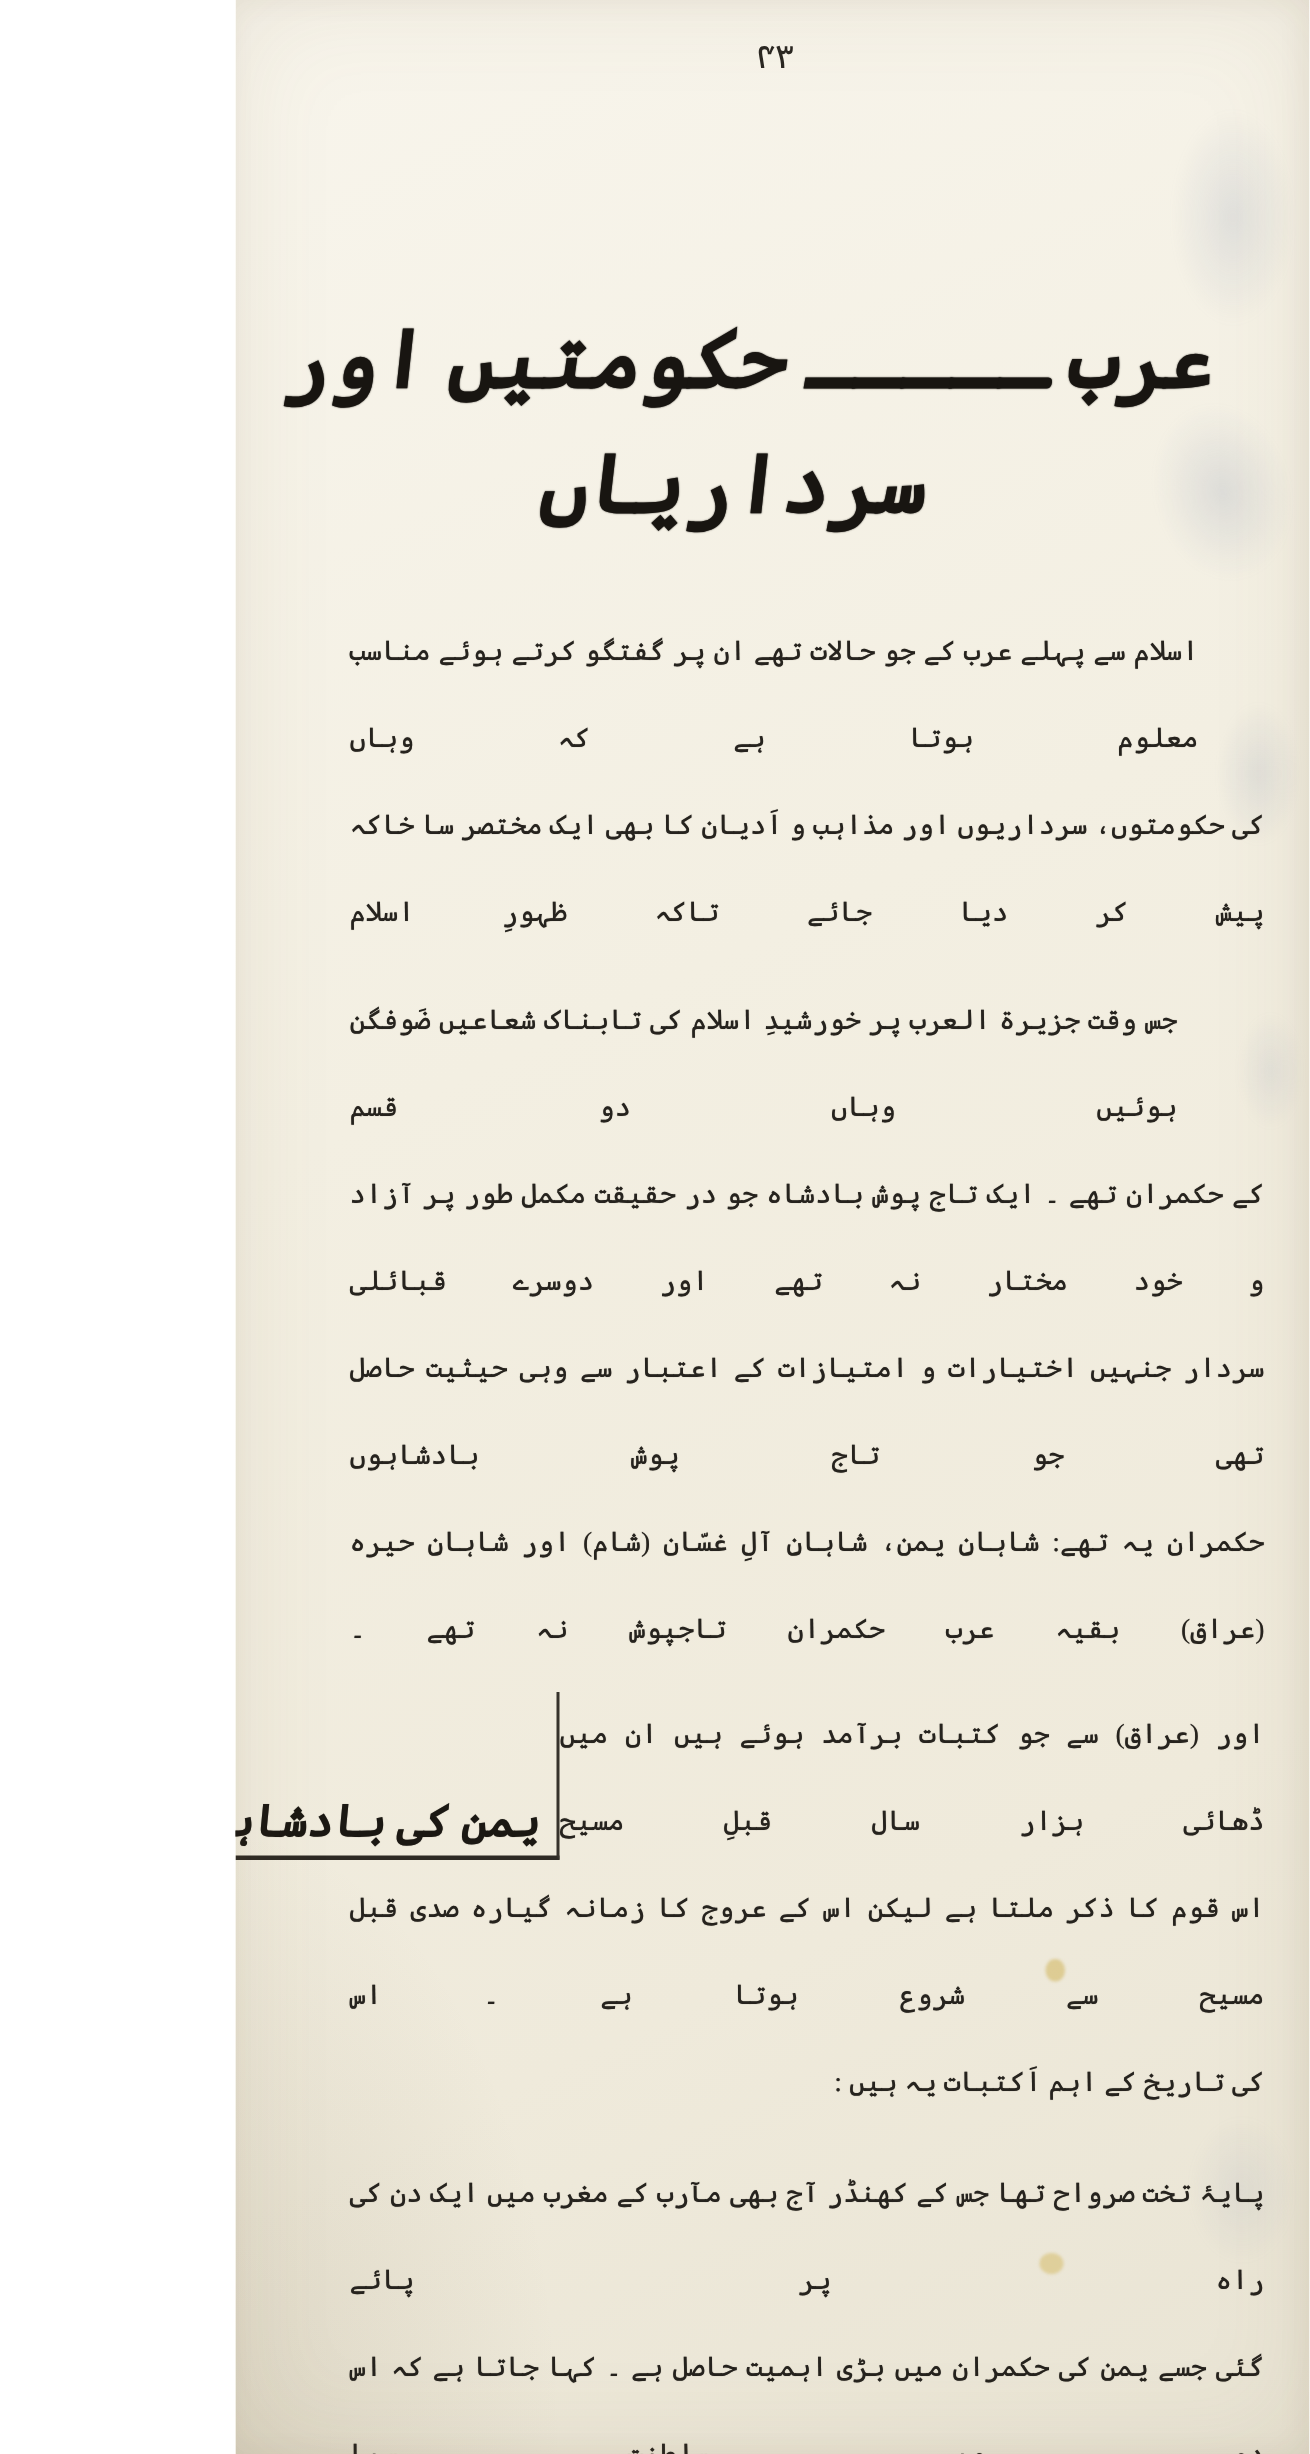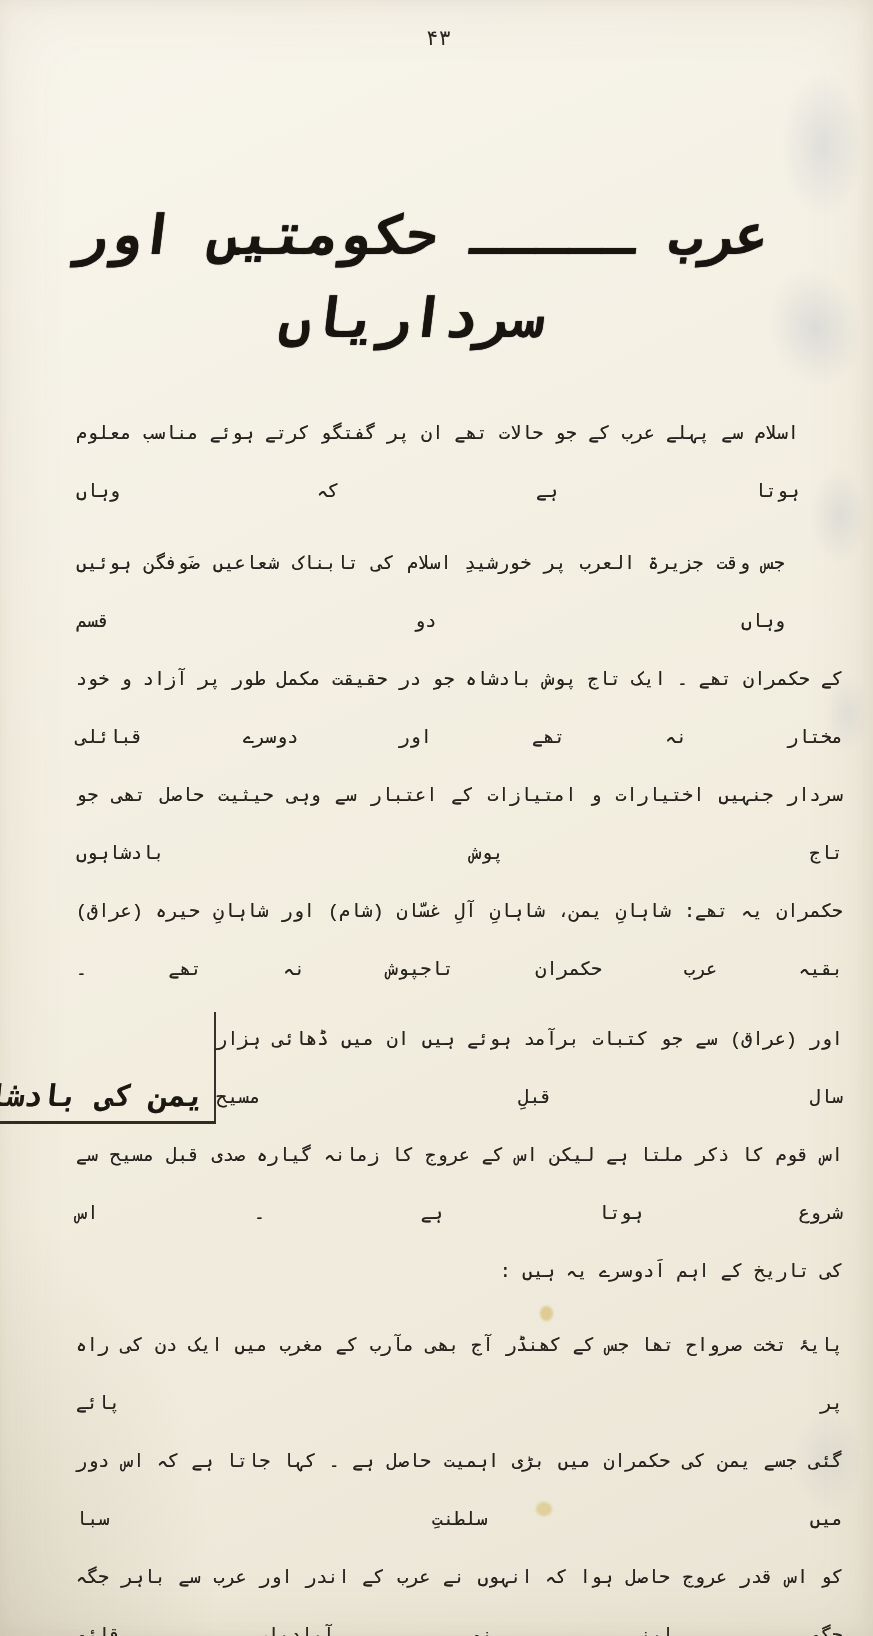--- a/index.html
+++ b/index.html
@@ -1,21 +1,21 @@
 <!DOCTYPE html>
 <html lang="ur" dir="rtl"><head>
 <meta charset="utf-8">
 <style>
   html,body{margin:0;padding:0;}
   .page{
     position:relative;
-    width:873px;height:1636px;
+    width:716px;height:1636px;
     overflow:hidden;
     background:linear-gradient(155deg,#f8f5ec 0%,#f3efe2 40%,#efeadb 75%,#e9e4d4 100%);
-    font-family:Liberation Mono, monospace;
+    font-family:Liberation Serif, serif;
     color:#25221e;
     direction:rtl;
   }
   .page::after{
     content:"";position:absolute;inset:0;pointer-events:none;
     box-shadow:inset 0 0 70px rgba(120,100,60,.10), inset -4px 0 18px rgba(110,95,60,.08);
   }
   .corner-shade{
     position:absolute;left:0;bottom:0;width:220px;height:420px;pointer-events:none;
     background:radial-gradient(ellipse at 0% 100%,rgba(120,105,70,.14),transparent 70%);
@@ -84,36 +84,37 @@
   <div class="content">
 
     <div class="page-number">۴۳</div>
 
     <h1 class="main-heading">
       <span class="hd">عرب ـــــ حکومتیں اور سرداریاں</span>
     </h1>
 
     <div class="para para-intro">
       <div class="line ind1">اسلام سے پہلے عرب کے جو حالات تھے ان پر گفتگو کرتے ہوئے مناسب معلوم ہوتا ہے کہ وہاں</div>
+      <div class="line">کی حکومتوں، سرداریوں اور مذاہب و اَدیان کا بھی ایک مختصر سا خاکہ پیش کر دیا جائے تاکہ ظہورِ اسلام</div>
     </div>
 
     <div class="para para-rulers">
       <div class="line ind2">جس وقت جزیرۃ العرب پر خورشیدِ اسلام کی تابناک شعاعیں ضَوفگن ہوئیں وہاں دو قسم</div>
       <div class="line">کے حکمران تھے ۔ ایک تاج پوش بادشاہ جو در حقیقت مکمل طور پر آزاد و خود مختار نہ تھے اور دوسرے قبائلی</div>
       <div class="line">سردار جنہیں اختیارات و امتیازات کے اعتبار سے وہی حیثیت حاصل تھی جو تاج پوش بادشاہوں</div>
       <div class="line">حکمران یہ تھے: شاہانِ یمن، شاہانِ آلِ غسّان (شام) اور شاہانِ حیرہ (عراق) بقیہ عرب حکمران تاجپوش نہ تھے ۔</div>
     </div>
 
     <div class="para para-yemen">
       <div class="yemen-box">
         <span class="side-hd">یمن کی بادشاہی</span>
       </div>
       <div class="line">اور (عراق) سے جو کتبات برآمد ہوئے ہیں ان میں ڈھائی ہزار سال قبلِ مسیح</div>
       <div class="line">اس قوم کا ذکر ملتا ہے لیکن اس کے عروج کا زمانہ گیارہ صدی قبل مسیح سے شروع ہوتا ہے ۔ اس</div>
-      <div class="line end">کی تاریخ کے اہم اَدوسرے یہ ہیں :</div>
+      <div class="line end">کی تاریخ کے اہم اَکتبات یہ ہیں :</div>
     </div>
 
     <div class="era era1">
       <div class="line">پایۂ تخت صرواح تھا جس کے کھنڈر آج بھی مآرب کے مغرب میں ایک دن کی راہ پر پائے</div>
       <div class="line">گئی جسے یمن کی حکمران میں بڑی اہمیت حاصل ہے ۔ کہا جاتا ہے کہ اس دور میں سلطنتِ سبا</div>
       <div class="line">کو اس قدر عروج حاصل ہوا کہ انہوں نے عرب کے اندر اور عرب سے باہر جگہ جگہ اپنی نو آبادیاں قائم</div>
 
     </div>
 
   </div>

